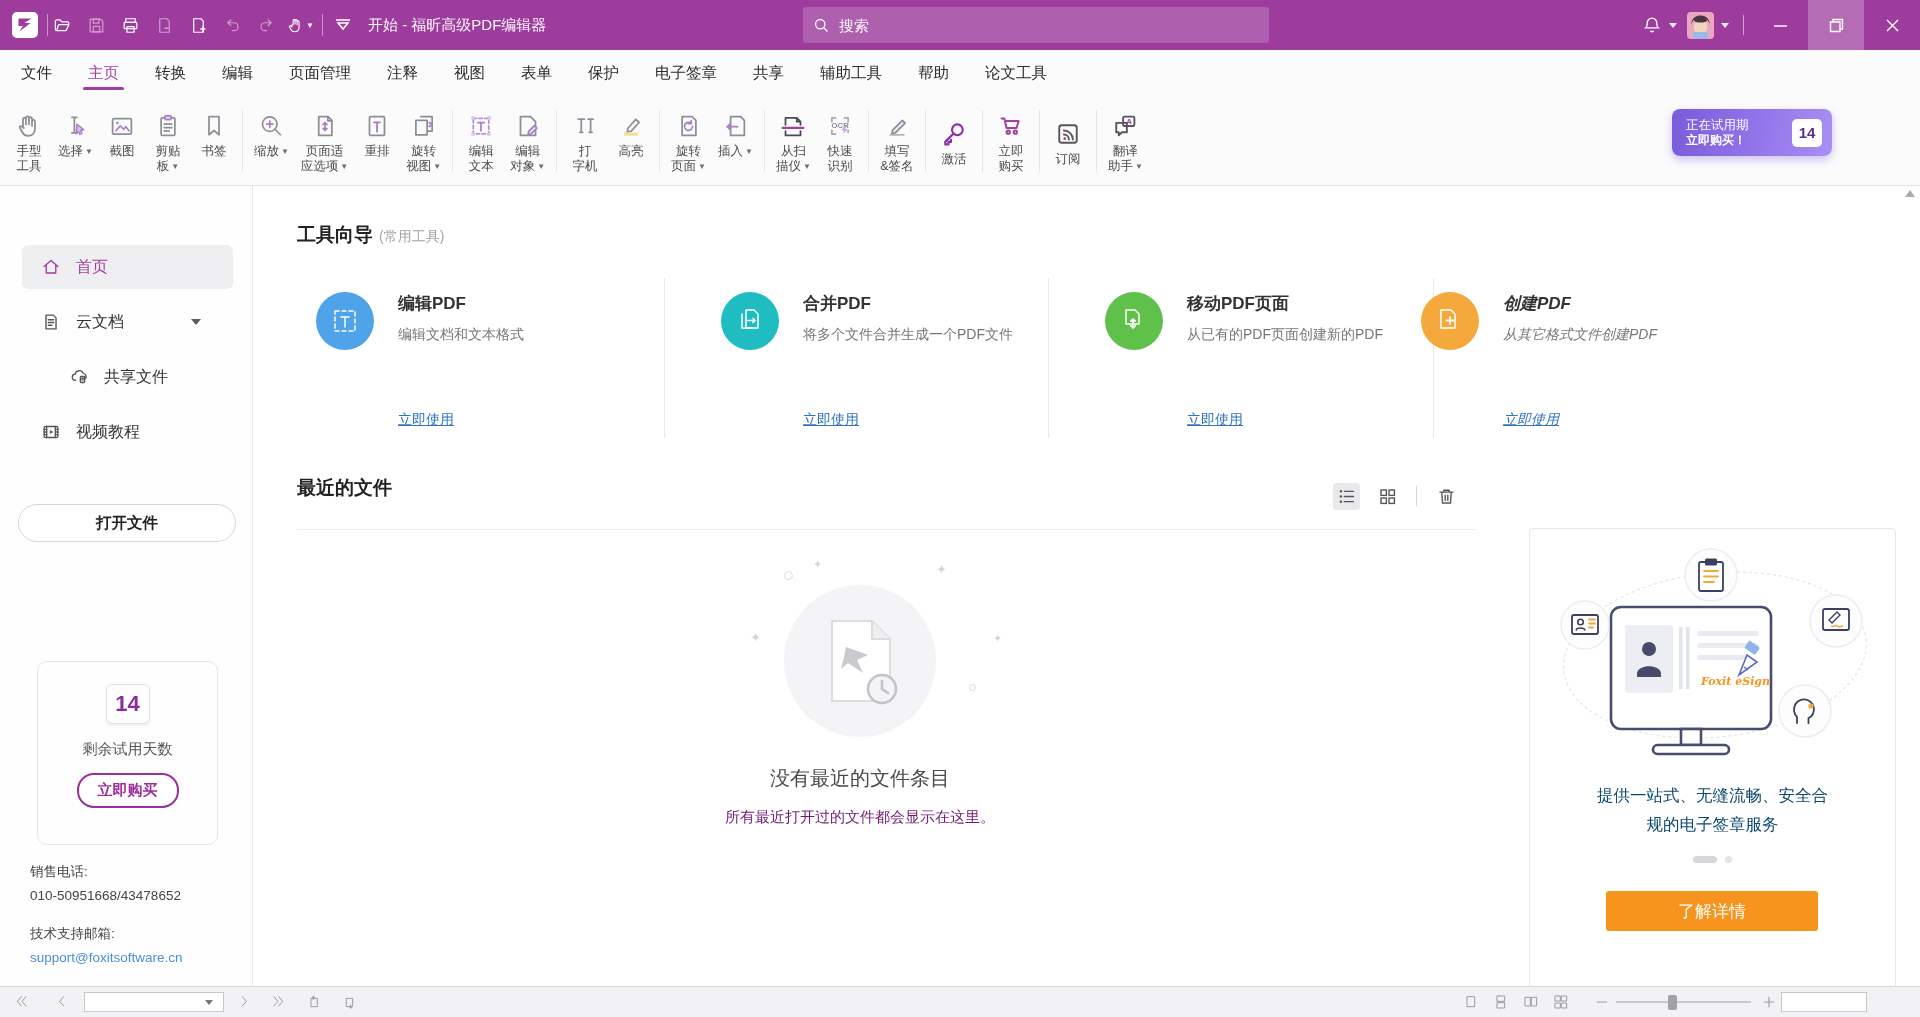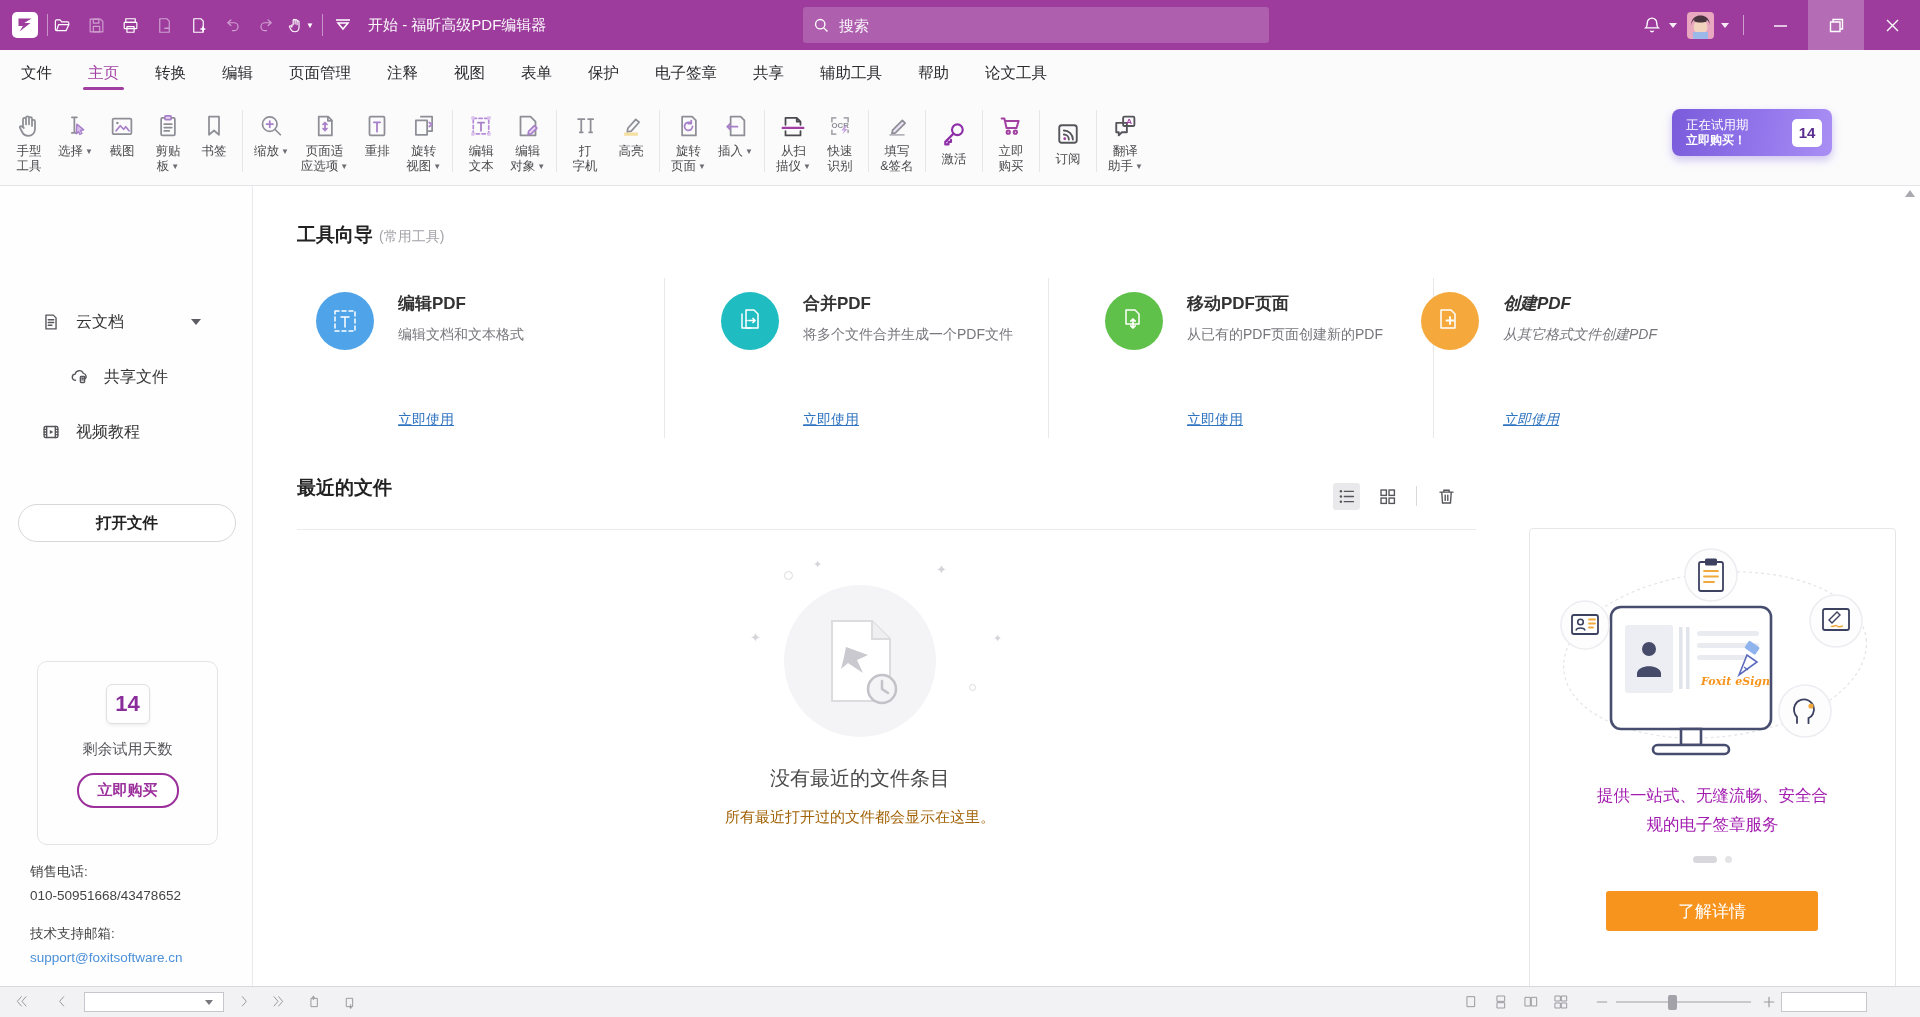--- a/index.html
+++ b/index.html
@@ -107,25 +107,25 @@
   .view-btn.sel { background:#E9E9EB; }
   .view-btn svg { width:19px; height:19px; fill:none; stroke:#55555B; stroke-width:1.6; stroke-linecap:round; }
   .view-sep { position:absolute; top:300px; width:1px; height:20px; background:#D9D9DD; }
   .recent-rule { position:absolute; left:44px; top:343px; width:1179px; height:1px; background:#ECECEF; }
 
   .empty-circle { position:absolute; left:531px; top:399px; width:152px; height:152px; border-radius:50%; background:#F4F4F6; }
   .deco { position:absolute; color:#D5D5DA; }
   .deco.star { font-size:13px; }
   .deco.ring { width:9px; height:9px; border:1.5px solid #DCDCE0; border-radius:50%; }
   .empty-title { position:absolute; left:407px; top:579px; width:400px; text-align:center; font-size:20px; color:#4A4A4C; }
-  .empty-sub { position:absolute; left:357px; top:622px; width:500px; text-align:center; font-size:15px; color:#a16207; }
+  .empty-sub { position:absolute; left:357px; top:622px; width:500px; text-align:center; font-size:15px; color:#701a75; }
 
   .right-panel { position:absolute; left:1276px; top:342px; width:367px; height:465px; background:#fff;
     border:1px solid #E6E6E9; border-radius:4px; }
-  .rp-text { position:absolute; left:0; top:252px; width:100%; text-align:center; font-size:16.5px; color:#a21caf; line-height:29px; }
+  .rp-text { position:absolute; left:0; top:252px; width:100%; text-align:center; font-size:16.5px; color:#0c4a6e; line-height:29px; }
   .rp-dots { position:absolute; left:0; top:327px; width:100%; display:flex; justify-content:center; align-items:center; gap:8px; }
   .rp-dots .pill { width:24px; height:7px; border-radius:4px; background:#D8D8DC; }
   .rp-dots .dot { width:7px; height:7px; border-radius:50%; background:#E4E4E7; }
   .rp-btn { position:absolute; left:76px; top:362px; width:212px; height:40px; background:#F7941D; border:none;
     border-radius:3px; color:#fff; font-size:17px; font-family:inherit; cursor:pointer; }
 
   
   .statusbar { position:relative; height:31px; background:#F2F2F4; border-top:1px solid #D9D9DD; }
   .sb-btn { position:absolute; top:4px; width:24px; height:22px; background:none; border:none; display:flex;
     align-items:center; justify-content:center; cursor:pointer; }
@@ -548,20 +548,26 @@
       <div class="trial-days">14</div>
       <div class="trial-lbl">剩余试用天数</div>
       <button class="trial-buy">立即购买</button>
     </div>
     <div class="contact">
       <div>销售电话:</div>
       <div>010-50951668/43478652</div>
       <div class="block2">技术支持邮箱:</div>
       <div class="email">support@foxitsoftware.cn</div>
     </div>
+  <div class="side-item active" style="top: 59px;">
+        <svg viewBox="0 0 24 24">
+          <path d="M4.5 11.5L12 5l7.5 6.5M6.8 9.8v8.7h10.4V9.8"></path>
+        </svg>
+        <span class="lbl">首页</span>
+      </div>
       <div class="side-item" style="top: 114px;">
         <svg viewBox="0 0 24 24">
           <path d="M6.5 4.5h8l3 3v12h-11z"></path>
           <path d="M9 9.5h6M9 12.5h6M9 15.5h4"></path>
         </svg>
         <span class="lbl">云文档</span>
         <span class="side-caret"></span>
       </div>
       <div class="side-item indent" style="top: 169px;">
         <svg viewBox="0 0 24 24">

